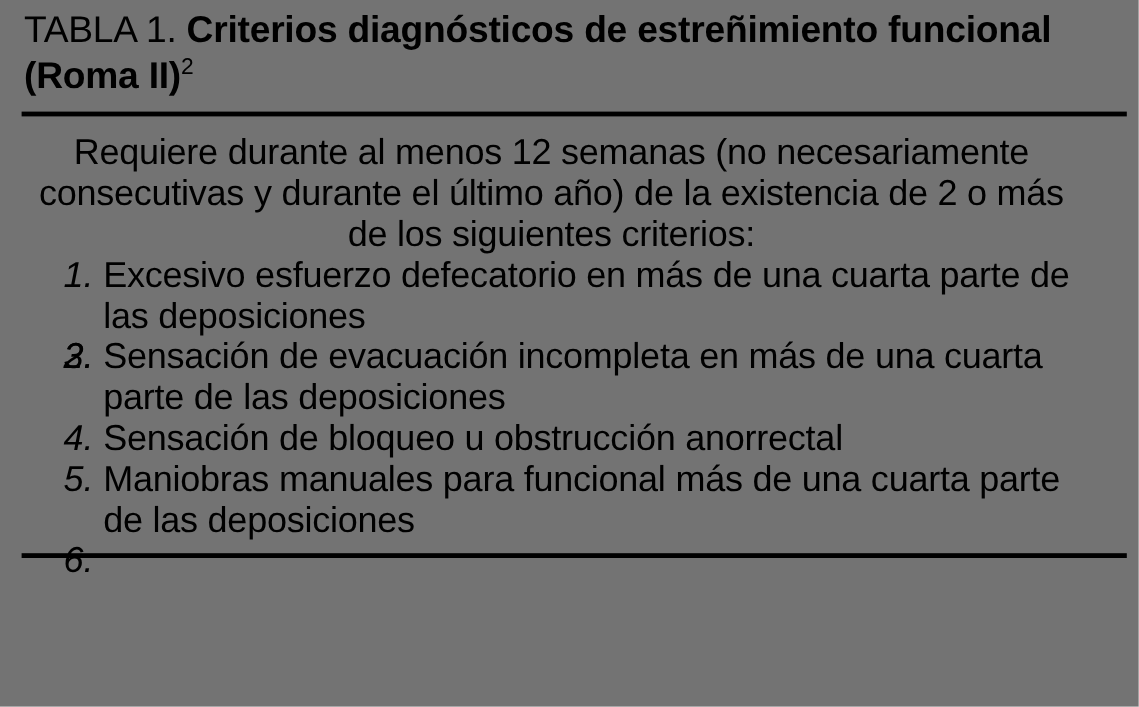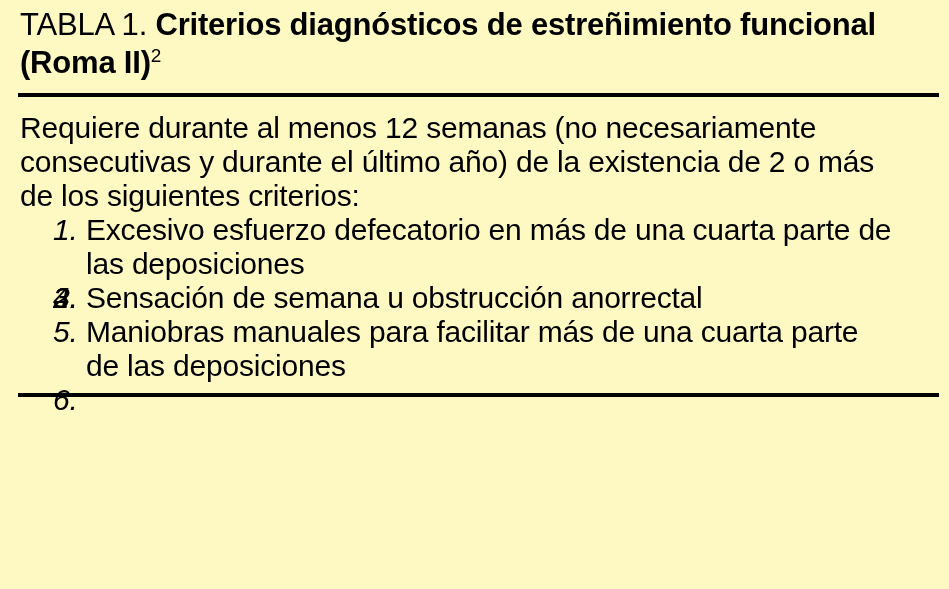--- a/index.html
+++ b/index.html
@@ -4,21 +4,21 @@
 <style>
   html, body {
     margin: 0;
     padding: 0;
     background: #ffffff;
   }
   .page {
     position: relative;
     width: 949px;
     height: 589px;
-    background: #fef9c3;
+    background: #737373;
     color: #000000;
     font-family: "Liberation Sans", sans-serif;
     overflow: hidden;
     box-sizing: border-box;
     padding: 6px 0 0 18px;
   }
   .table-title {
     margin: 0 0 0 2px;
     max-width: 912px;
     font-size: 31px;
@@ -47,20 +47,21 @@
   }
   .rule-bottom {
     margin-top: 10px;
   }
   .intro {
     margin: 14px 0 0 2px;
     max-width: 879px;
     font-size: 30px;
     line-height: 34px;
     letter-spacing: -0.2px;
+    text-align: center;
   }
   .criteria-list {
     margin: 0 0 0 2px;
     padding: 0;
     list-style: none;
   }
   .criterion {
     position: relative;
     box-sizing: border-box;
     padding-left: 66px;
@@ -90,28 +91,29 @@
   <ol class="criteria-list">
     <li class="criterion">
       <span class="criterion-number">1.</span>
       <span>Excesivo esfuerzo defecatorio en más de una cuarta parte de las deposiciones</span>
     </li>
     <li class="criterion">
       <span class="criterion-number">2.</span>
     </li>
     <li class="criterion">
       <span class="criterion-number">3.</span>
+      <span>Sensación de evacuación incompleta en más de una cuarta parte de las deposiciones</span>
     </li>
     <li class="criterion">
       <span class="criterion-number">4.</span>
-      <span>Sensación de semana u obstrucción anorrectal</span>
+      <span>Sensación de bloqueo u obstrucción anorrectal</span>
     </li>
     <li class="criterion">
       <span class="criterion-number">5.</span>
-      <span>Maniobras manuales para facilitar más de una cuarta parte de las deposiciones</span>
+      <span>Maniobras manuales para funcional más de una cuarta parte de las deposiciones</span>
     </li>
     <li class="criterion">
       <span class="criterion-number">6.</span>
     </li>
   </ol>
 
   <div class="rule rule-bottom"></div>
 
 </div>
 

